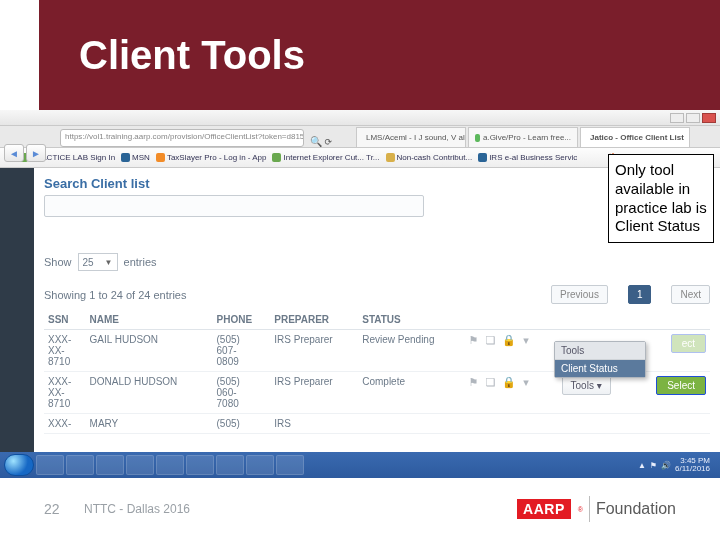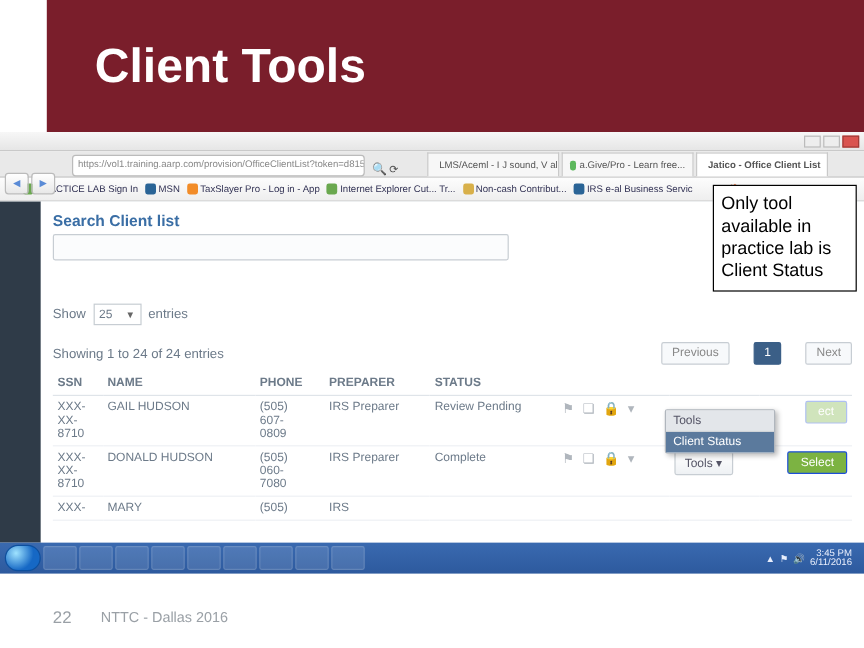--- a/index.html
+++ b/index.html
@@ -53,21 +53,21 @@
   .acticons{ color:#b0b6bd; letter-spacing:2px; font-size:11px;}
   .toolbtn{ display:inline-block; border:1px solid #c7cdd3; background:linear-gradient(#fff,#eef1f4); padding:3px 8px; font-size:10px; color:#556; border-radius:2px;}
   .selbtn{ display:inline-block; background:#7cb342; border:1px solid #1d4ed8; color:#fff; padding:3px 10px; font-size:10px; border-radius:2px;}
 
   
   .toolmenu{ position:absolute; right:74px; top:173px; width:92px; background:#f2f4f6; border:1px solid #b0b6bd; border-radius:2px; box-shadow:2px 2px 4px rgba(0,0,0,0.25); z-index:5;}
   .toolmenu .hdr{ background:#e3e6ea; padding:3px 6px; font-size:10px; color:#556; border-bottom:1px solid #d0d4d8;}
   .toolmenu .item{ background:#5b7a9d; color:#fff; padding:3px 6px; font-size:10px;}
 
   
-  .note { position:absolute; right:6px; top:154px; width:120px; background:#fff; border:1px solid #000; padding:6px 6px; font-size:15px; line-height:1.25; z-index:20;}
+  .note { position:absolute; right:6px; top:154px; width:106px; background:#fff; border:1px solid #000; padding:6px 6px; font-size:15px; line-height:1.25; z-index:20;}
 
   
   .taskbar{ height:26px; background:linear-gradient(#3a6ab0,#2d5a9e); display:flex; align-items:center; padding:0 4px; gap:2px;}
   .tb-start{ width:30px; height:22px; border-radius:11px; background:radial-gradient(circle at 30% 30%, #9fe3ff, #1668c5 60%); border:1px solid #0d4f9e;}
   .tb-item{ width:28px; height:20px; background:rgba(255,255,255,0.12); border:1px solid rgba(255,255,255,0.15); border-radius:2px;}
   .tb-spacer{flex:1;}
   .tb-tray{ display:flex; align-items:center; gap:4px; color:#e8eefc; font-size:8px; padding:0 6px;}
 
   
   .footer { position:absolute; left:0; right:0; bottom:18px; display:flex; align-items:center; padding:0 44px;justify-content:space-between; }
@@ -256,13 +256,19 @@
   </div>
 
 </div>
 
 <div class="note">Only tool available in practice lab is Client Status</div>
 
 <div class="footer">
   <div class="pg">22</div>
   <div class="src">NTTC - Dallas 2016</div>
   <div class="grow"></div>
+  <div class="logo">
+    <span class="aarp-badge">AARP</span>
+      <span class="aarp-r">®</span>
+    <span class="divider"></span>
+    <span class="fdn">Foundation</span>
+  </div>
 </div>
 
 </body></html>

